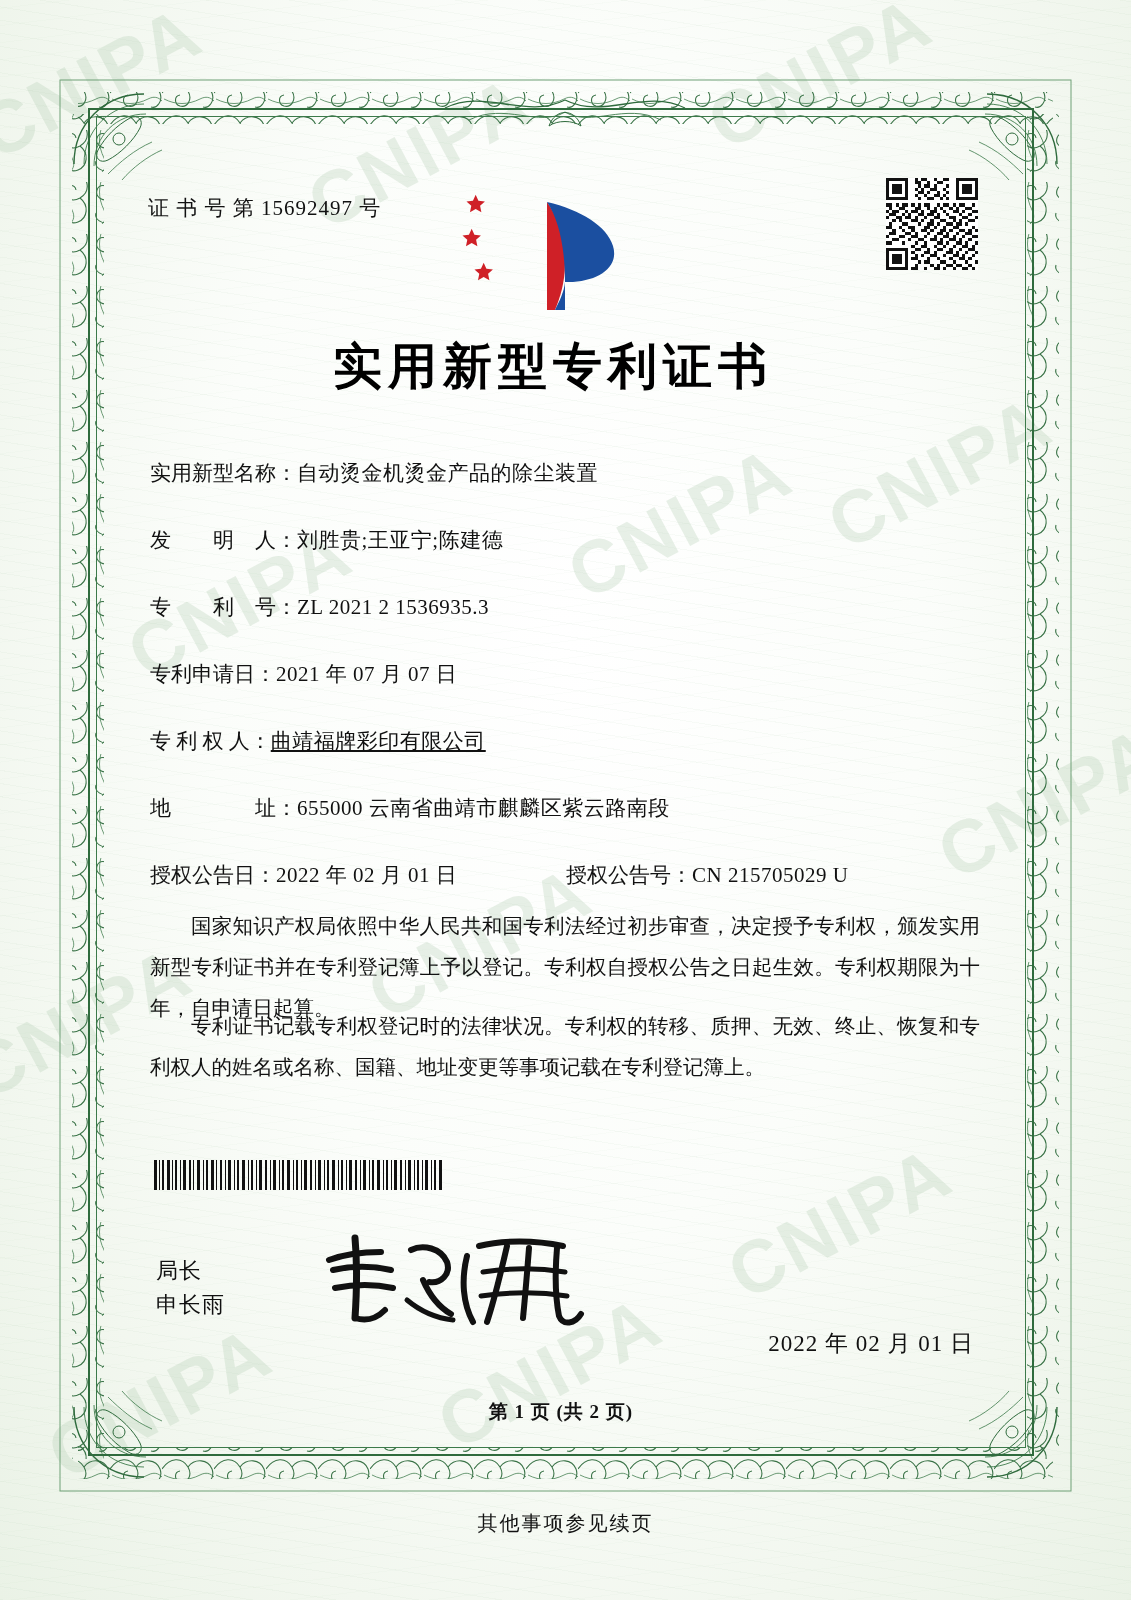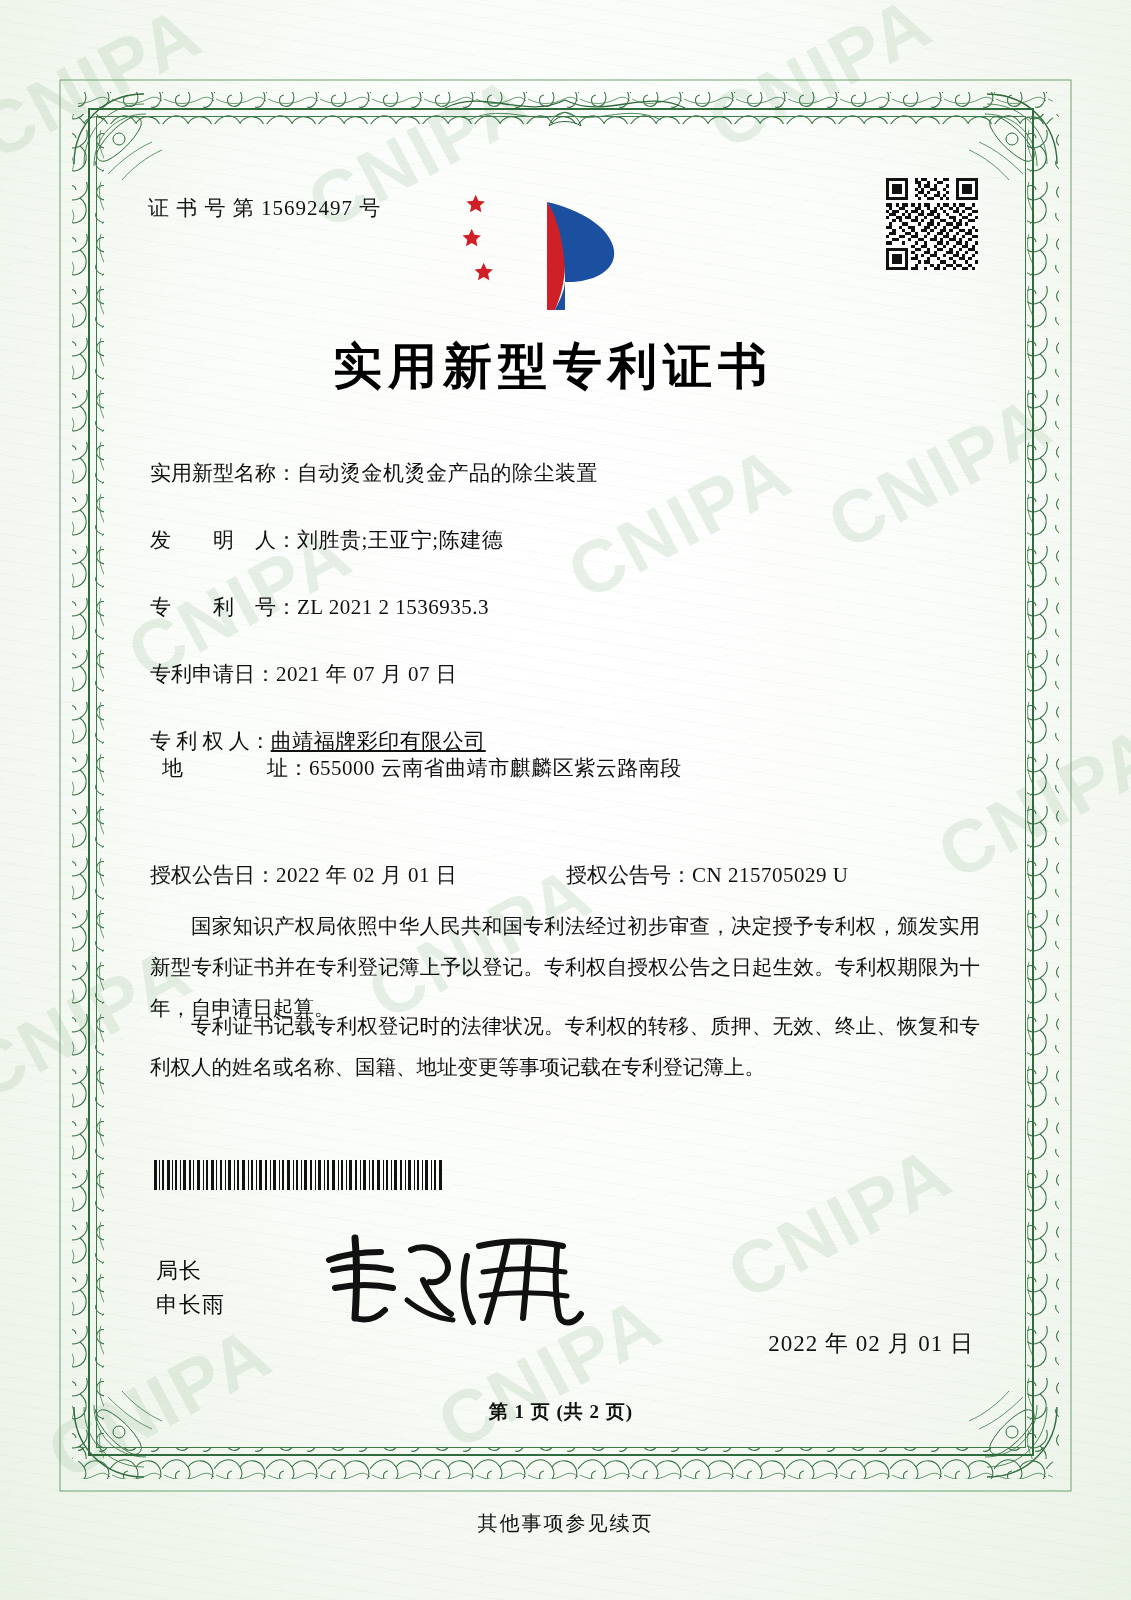--- a/index.html
+++ b/index.html
@@ -152,21 +152,21 @@
     display: inline-block;
     letter-spacing: 0px;
   }
   .field-value { letter-spacing: .5px; }
 
   .r1 { top: 343px; }
   .r2 { top: 410px; }
   .r3 { top: 477px; font-family: Liberation Serif, serif; }
   .r4 { top: 544px; }
   .r5 { top: 611px; text-decoration: underline; }
-  .r6 { top: 638px; margin-left: 12px; }
+  .r6 { top: 678px; }
   .r7 { top: 745px; }
   .r7b { top: 745px; left: 470px; }
 
   .para {
     position: absolute;
     left: 54px;
     width: 830px;
     font-size: 20.5px;
     line-height: 2.0;
     text-align: justify;

